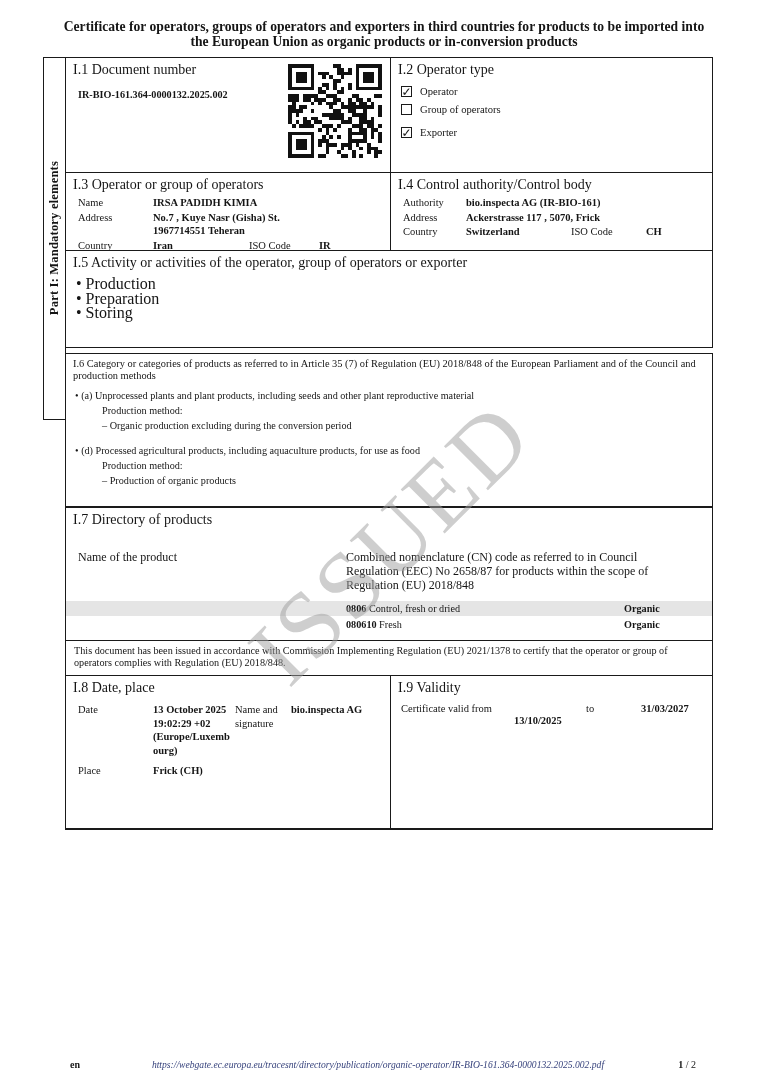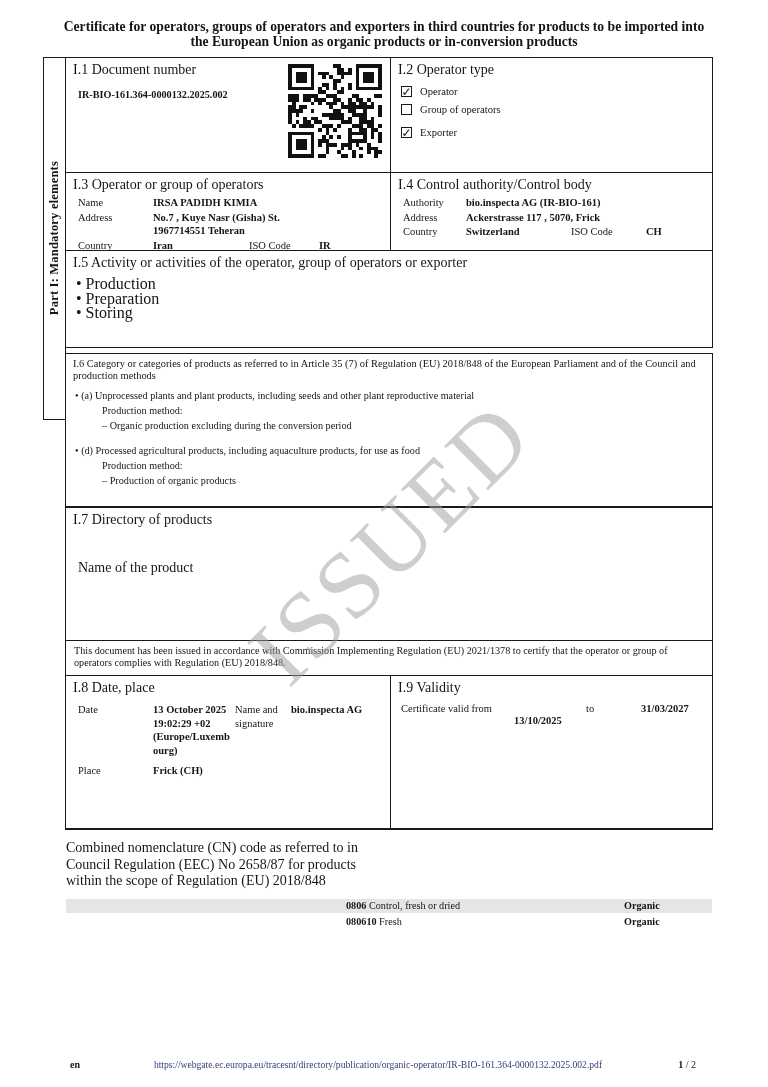--- a/index.html
+++ b/index.html
@@ -59,21 +59,21 @@
   .bitem { font-size:16px; line-height:14.5px; }
   .bitem::before { content:"• "; }
   
   .sec6 .sec-label { padding-right:8px; font-size:10.4px; line-height:1.18; }
   .cat { padding-left:9px; margin-top:7px; }
   .cat-title { font-size:10.2px; }
   .cat-title::before { content:"• "; }
   .cat-line { font-size:10.2px; padding-left:27px; margin-top:4px; }
   .cat.second { margin-top:14px; }
   
-  .p-head { display:flex; margin-top:32px; font-size:14px;flex-direction:column; }
+  .p-head { display:flex; margin-top:22px; font-size:12px; }
   .p-head-name { flex:0 0 280px; padding-left:12px; }
   .p-head-cn { width:308px; line-height:1.18; }
   .p-rows { margin-top:9px; }
   .prow { display:flex; align-items:center; height:14.5px; font-size:10.2px; margin-bottom:1px; }
   .prow.shaded { background:#e5e5e5; }
   .p-name { flex:1; padding-left:280px; }
   .p-status { flex:0 0 88px; font-weight:700; }
   
   .drow { display:flex; padding-left:12px; font-size:10.5px; line-height:13.5px; margin-top:7px; }
   .d-val { flex:0 0 82px; font-weight:700; overflow-wrap:break-word; word-break:break-word; }
@@ -89,21 +89,21 @@
     position:absolute; left:390px; top:543px;
     transform:translate(-50%,-50%) rotate(-45deg);
     font-size:95px; font-weight:400; letter-spacing:3px;
     color:#9e9e9e; opacity:.5; pointer-events:none; z-index:9;
     font-family:"Liberation Serif", serif;
   }
   
   .footer { position:absolute; left:0; top:1059px; width:756px; height:16px; font-size:10px; }
   .f-lang { position:absolute; left:70px; font-weight:700; }
   .f-url  { display:block; text-align:center; margin:0 78px; color:#36427c; font-size:9.6px;
-            text-decoration:none; cursor:pointer; }
+            text-decoration:none; cursor:pointer;font-style:italic; }
   .f-pages { position:absolute; right:60px; top:0; }
   .f-pages b { font-weight:700; }
 </style>
 </head>
 <body>
 
 <div class="sheet">
 
   <div class="doc-title">Certificate for operators, groups of operators and exporters in third countries for products to be imported into the European Union as organic products or in-conversion products</div>
 

